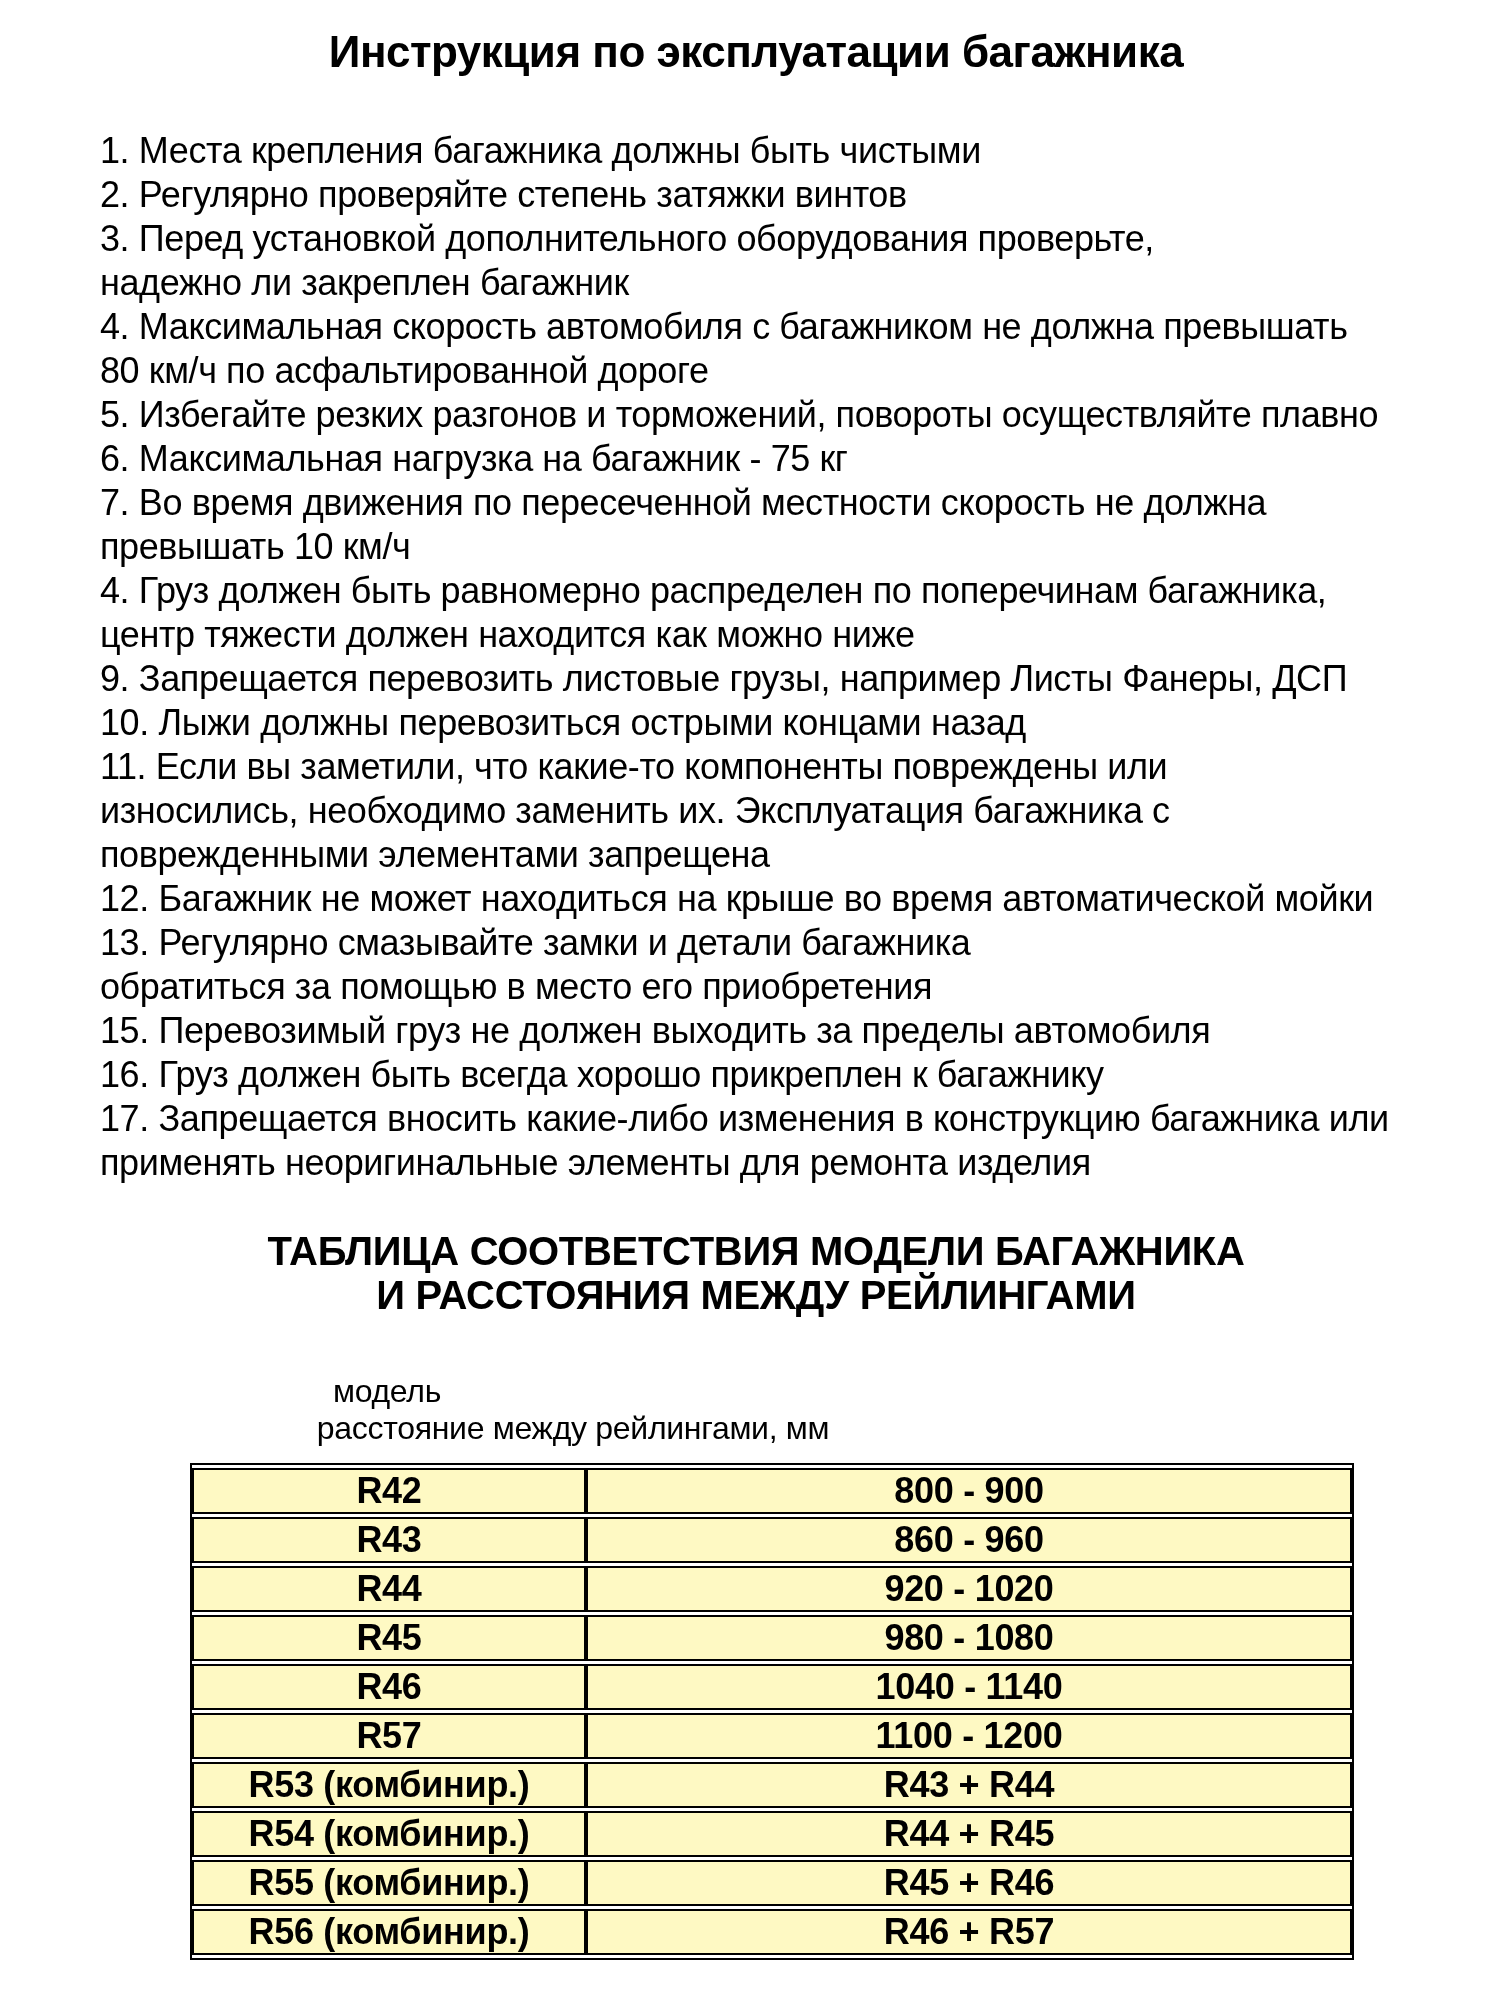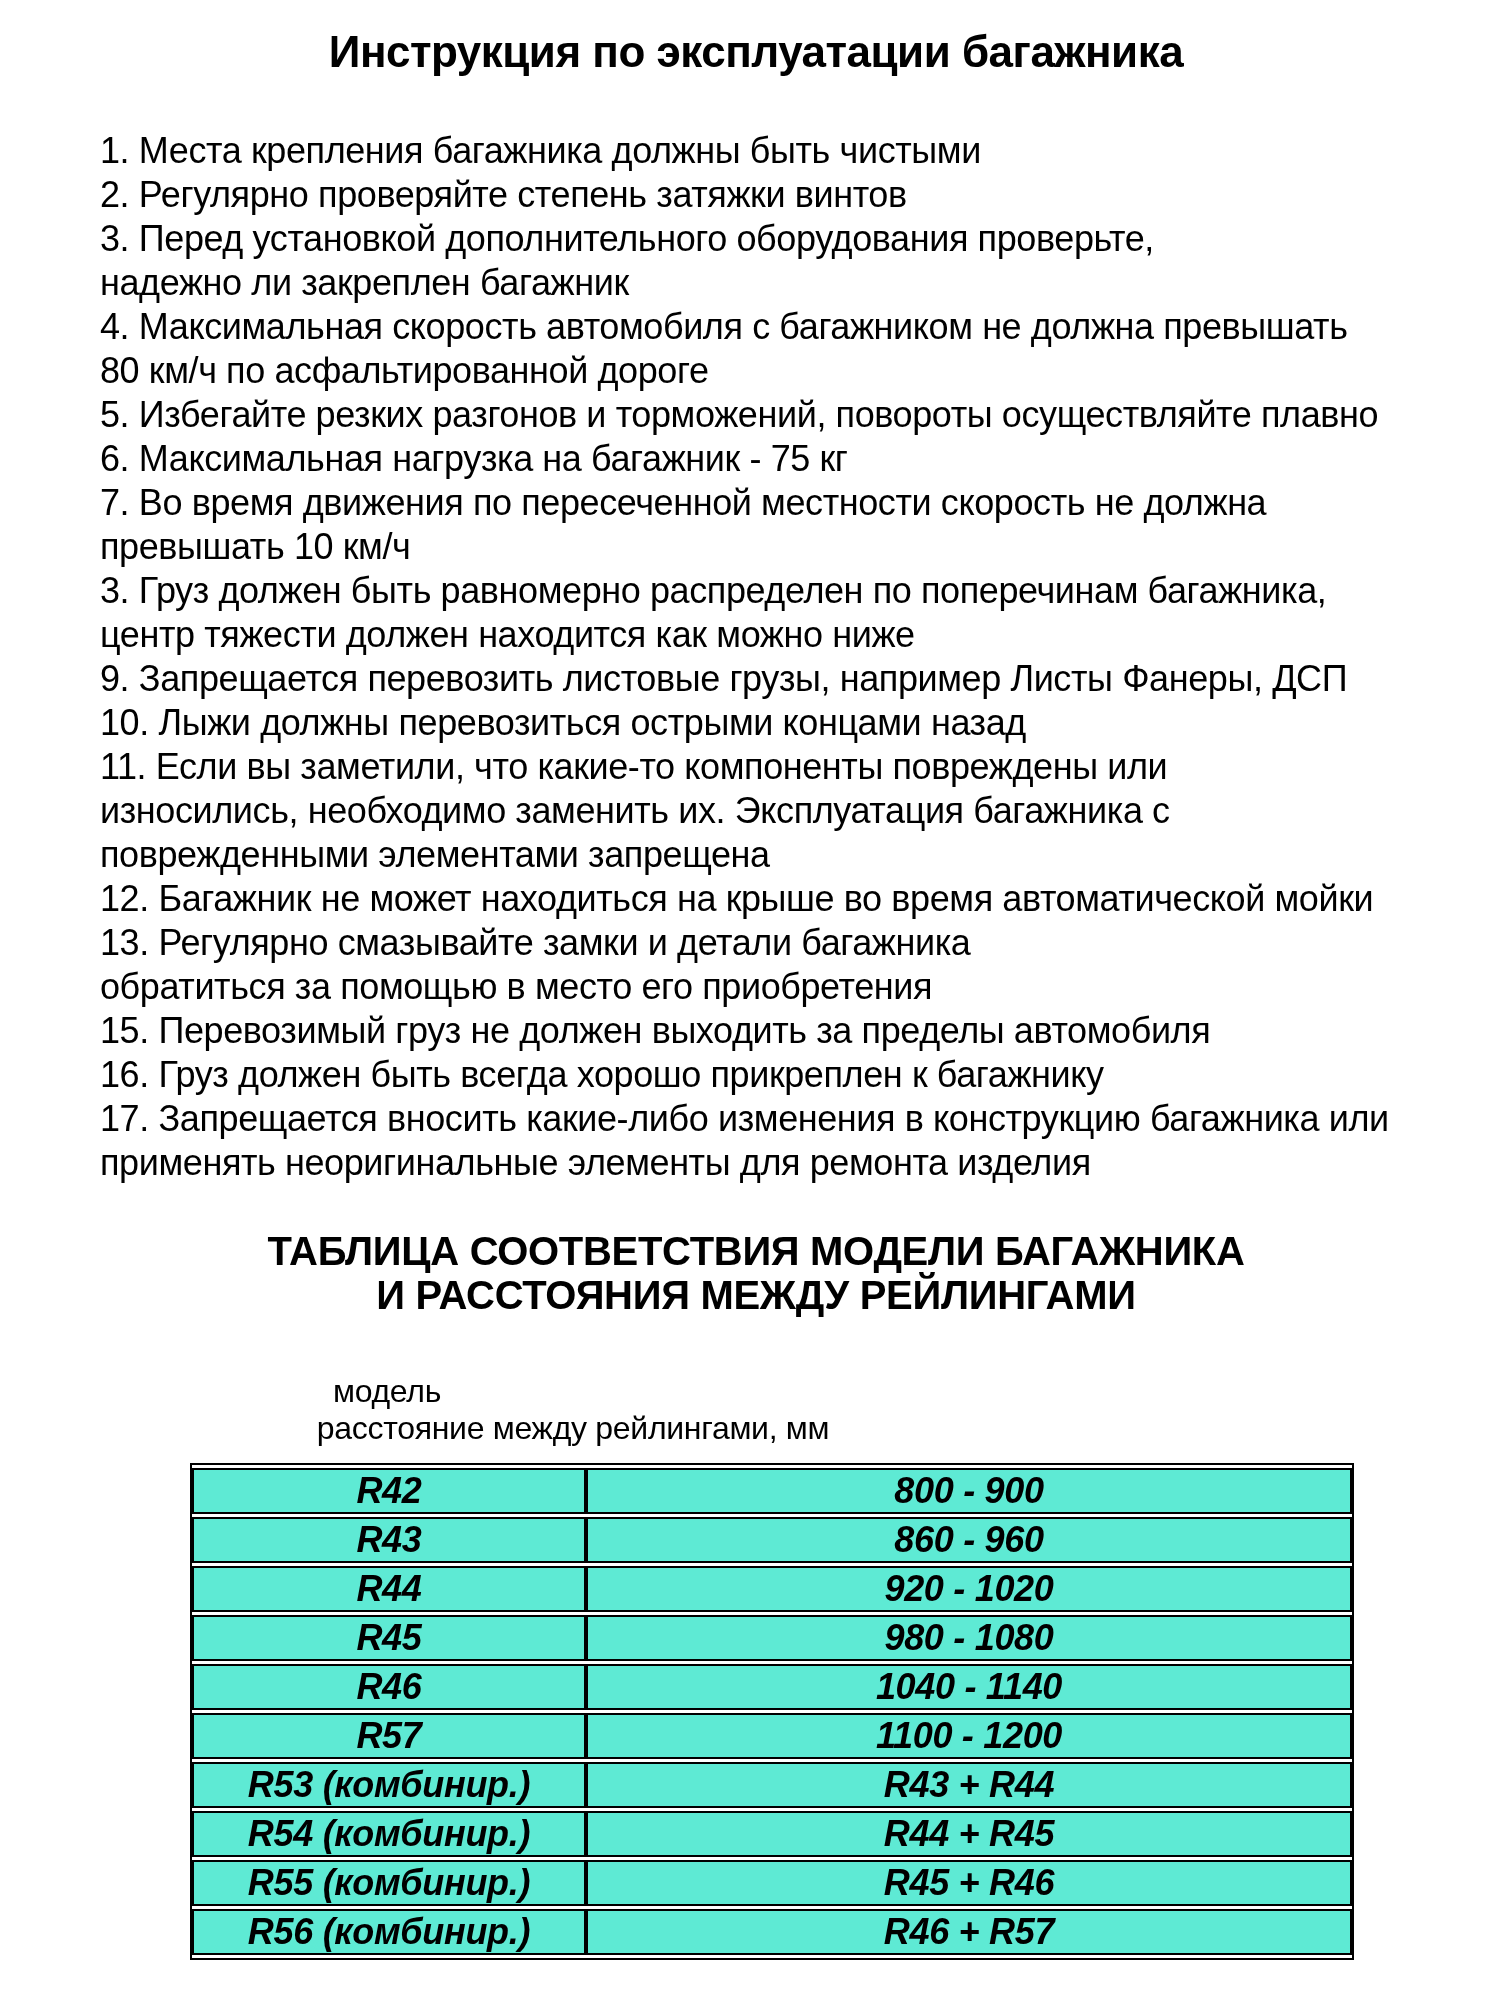--- a/index.html
+++ b/index.html
@@ -73,24 +73,23 @@
   }
   table.spec-table td {
     border: 2px solid #000000;
     height: 41px;
     padding: 0;
     text-align: center;
     vertical-align: middle;
     font-size: 36px;
     font-weight: bold;
     letter-spacing: -0.3px;
-    background: #5eead4;
+    background: #fef9c3;
     overflow: hidden;
     white-space: nowrap;
-    font-style: italic;
   }
   td.model-cell { width: 390px; }
   td.distance-cell { width: 762px; }
 </style>
 </head>
 <body>
 
 <div class="page">
 
   <div class="doc-title">Инструкция по эксплуатации багажника</div>
@@ -99,21 +98,21 @@
     <div class="instr-line">1. Места крепления багажника должны быть чистыми</div>
     <div class="instr-line">2. Регулярно проверяйте степень затяжки винтов</div>
     <div class="instr-line">3. Перед установкой дополнительного оборудования проверьте,</div>
     <div class="instr-line">надежно ли закреплен багажник</div>
     <div class="instr-line">4. Максимальная скорость автомобиля с багажником не должна превышать</div>
     <div class="instr-line">80 км/ч по асфальтированной дороге</div>
     <div class="instr-line">5. Избегайте резких разгонов и торможений, повороты осуществляйте плавно</div>
     <div class="instr-line">6. Максимальная нагрузка на багажник - 75 кг</div>
     <div class="instr-line">7. Во время движения по пересеченной местности скорость не должна</div>
     <div class="instr-line">превышать 10 км/ч</div>
-    <div class="instr-line">3. Груз должен быть равномерно распределен по поперечинам багажника,</div>
+    <div class="instr-line">4. Груз должен быть равномерно распределен по поперечинам багажника,</div>
     <div class="instr-line">центр тяжести должен находится как можно ниже</div>
     <div class="instr-line">9. Запрещается перевозить листовые грузы, например Листы Фанеры, ДСП</div>
     <div class="instr-line">10. Лыжи должны перевозиться острыми концами назад</div>
     <div class="instr-line">11. Если вы заметили, что какие-то компоненты повреждены или</div>
     <div class="instr-line">износились, необходимо заменить их. Эксплуатация багажника с</div>
     <div class="instr-line">поврежденными элементами запрещена</div>
     <div class="instr-line">12. Багажник не может находиться на крыше во время автоматической мойки</div>
     <div class="instr-line">13. Регулярно смазывайте замки и детали багажника</div>
     <div class="instr-line">обратиться за помощью в место его приобретения</div>
     <div class="instr-line">15. Перевозимый груз не должен выходить за пределы автомобиля</div>

